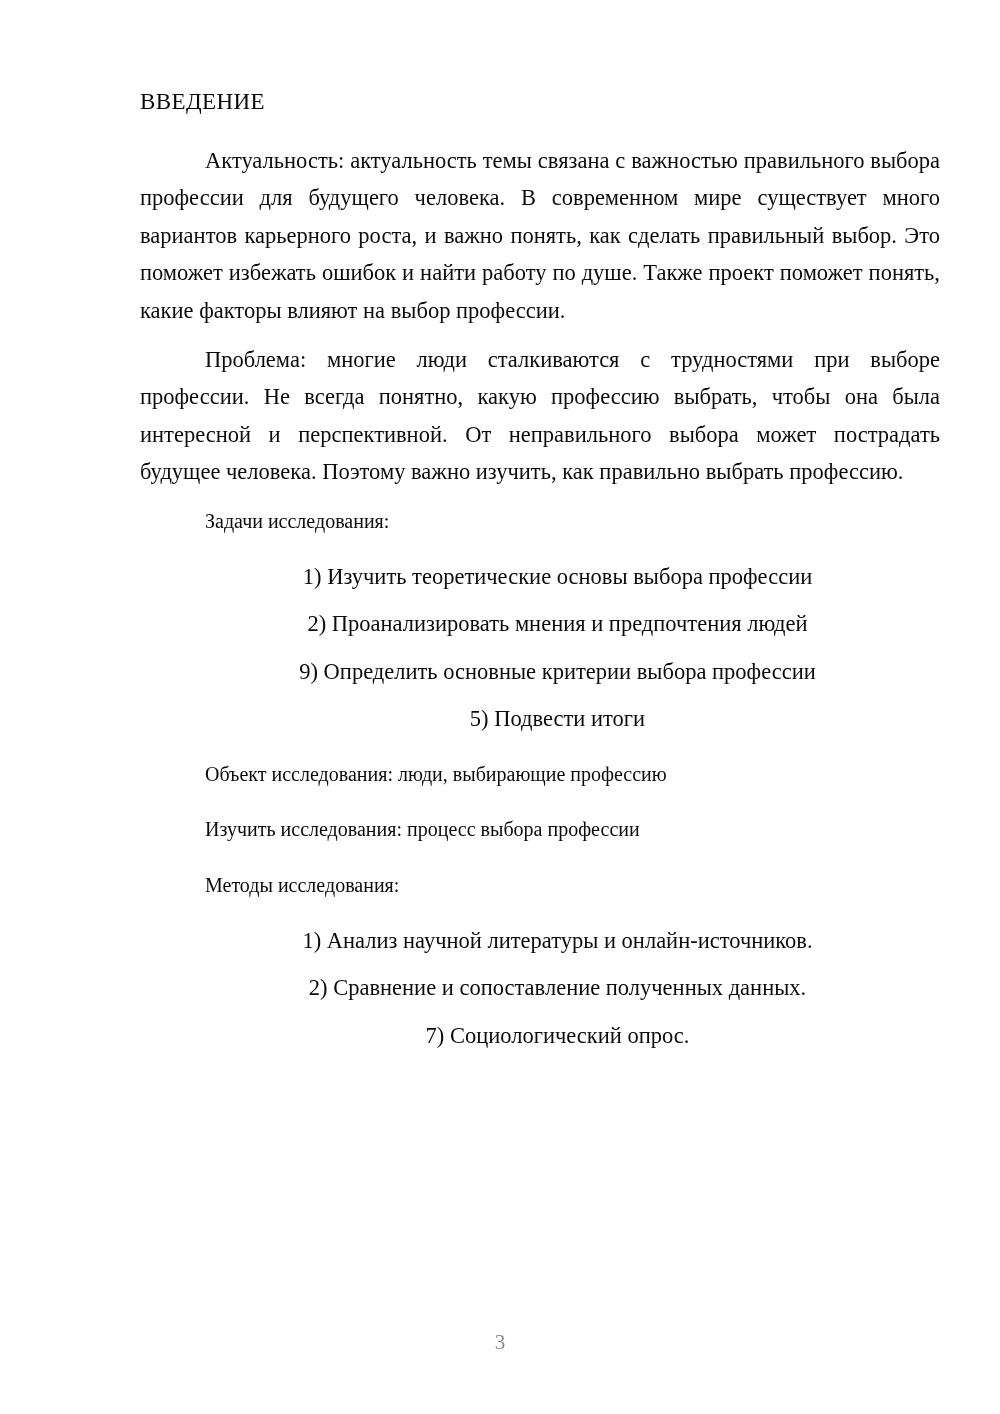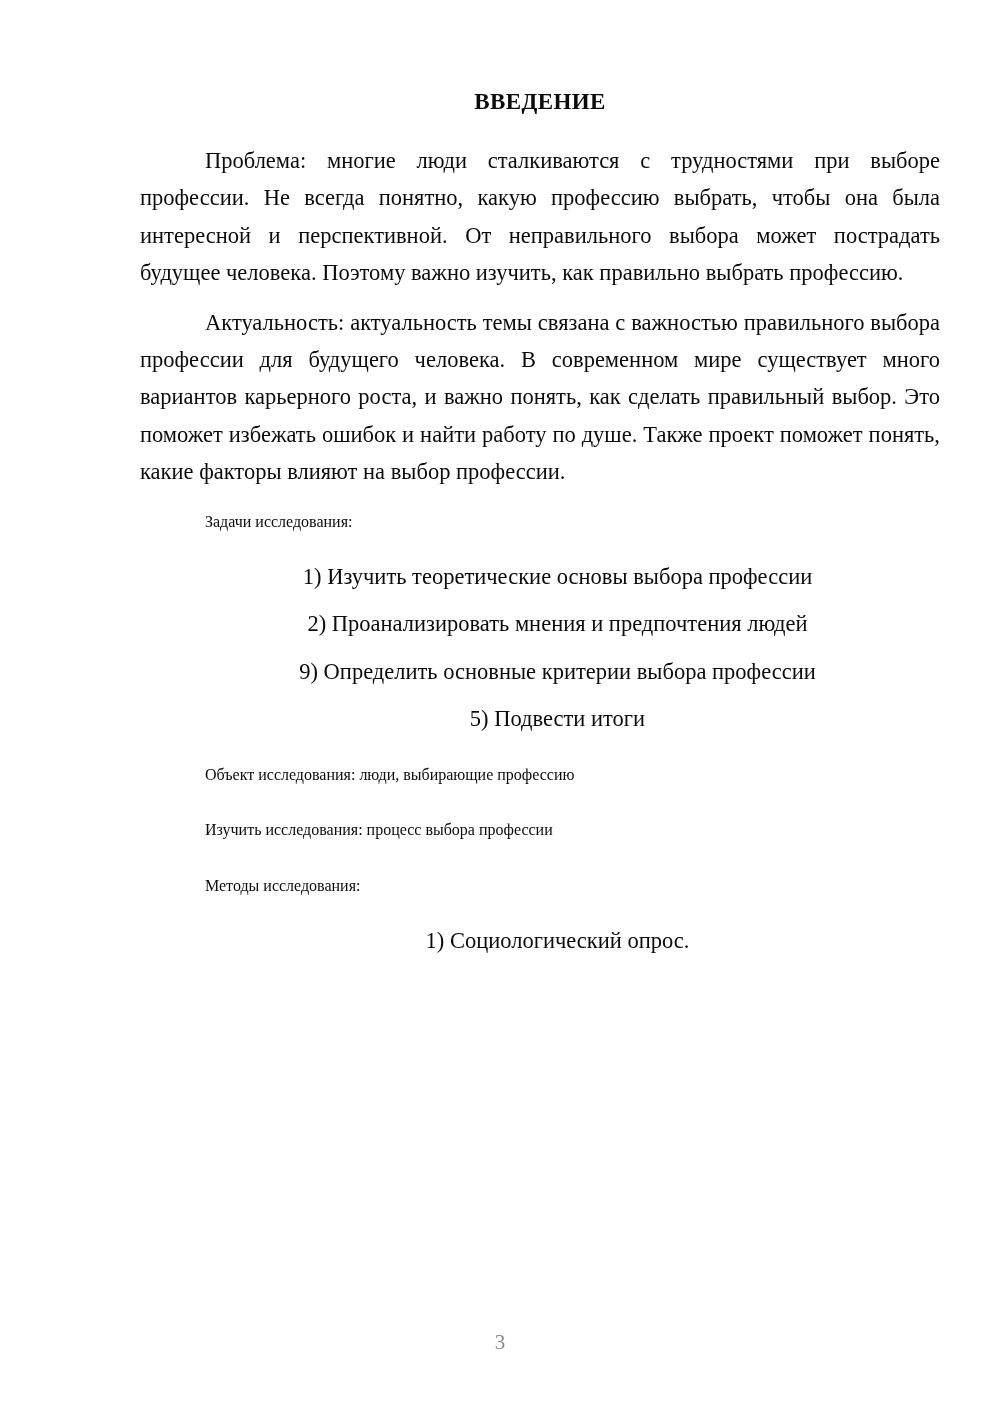--- a/index.html
+++ b/index.html
@@ -21,40 +21,39 @@
 
   .content {
     position: absolute;
     left: 140px;
     top: 88px;
     width: 800px;
   }
 
   .doc-title {
     font-size: 23px;
-    font-weight: bold;
-    text-align: center;
+    font-weight: normal;
     letter-spacing: 0.4px;
     margin: 0 0 26px 0;
     line-height: 28px;
   }
 
   p.para {
     font-size: 22.5px;
     line-height: 37.4px;
     text-align: justify;
     text-justify: inter-word;
     text-indent: 65px;
     margin: 0 0 12px 0;
     hyphens: none;
   }
 
   
   p.lead {
-    font-size: 16px;
+    font-size: 20px;
     line-height: 37.4px;
     text-align: left;
     text-indent: 65px;
     margin: 0 0 18px 0;
   }
 
   ol.numlist {
     list-style: none;
     margin: 0 0 18px 0;
     padding: 0;
@@ -81,42 +80,44 @@
 </style>
 </head>
 <body>
 
 <div class="page">
 
   <div class="content">
 
     <h1 class="doc-title">ВВЕДЕНИЕ</h1>
 
+    <p class="para">Актуальность: актуальность темы связана с важностью правильного выбора профессии для будущего человека. В современном мире существует много вариантов карьерного роста, и важно понять, как сделать правильный выбор. Это поможет избежать ошибок и найти работу по душе. Также проект поможет понять, какие факторы влияют на выбор профессии.</p>
+
     <p class="para">Проблема: многие люди сталкиваются с трудностями при выборе профессии. Не всегда понятно, какую профессию выбрать, чтобы она была интересной и перспективной. От неправильного выбора может пострадать будущее человека. Поэтому важно изучить, как правильно выбрать профессию.</p>
-
-    <p class="para">Актуальность: актуальность темы связана с важностью правильного выбора профессии для будущего человека. В современном мире существует много вариантов карьерного роста, и важно понять, как сделать правильный выбор. Это поможет избежать ошибок и найти работу по душе. Также проект поможет понять, какие факторы влияют на выбор профессии.</p>
 
 
     <p class="lead">Задачи исследования:</p>
 
     <ol class="numlist">
       <li>1) Изучить теоретические основы выбора профессии</li>
       <li>2) Проанализировать мнения и предпочтения людей</li>
       <li>9) Определить основные критерии выбора профессии</li>
       <li>5) Подвести итоги</li>
     </ol>
 
     <p class="lead">Объект исследования: люди, выбирающие профессию</p>
 
     <p class="lead">Изучить исследования: процесс выбора профессии</p>
 
 
     <p class="lead">Методы исследования:</p>
 
     <ol class="numlist">
-      <li>1) Социологический опрос.</li>
+      <li>1) Анализ научной литературы и онлайн-источников.</li>
+      <li>2) Сравнение и сопоставление полученных данных.</li>
+      <li>7) Социологический опрос.</li>
     </ol>
 
   </div>
 
   <div class="page-number">3</div>
 
 </div>
 
 </body></html>

